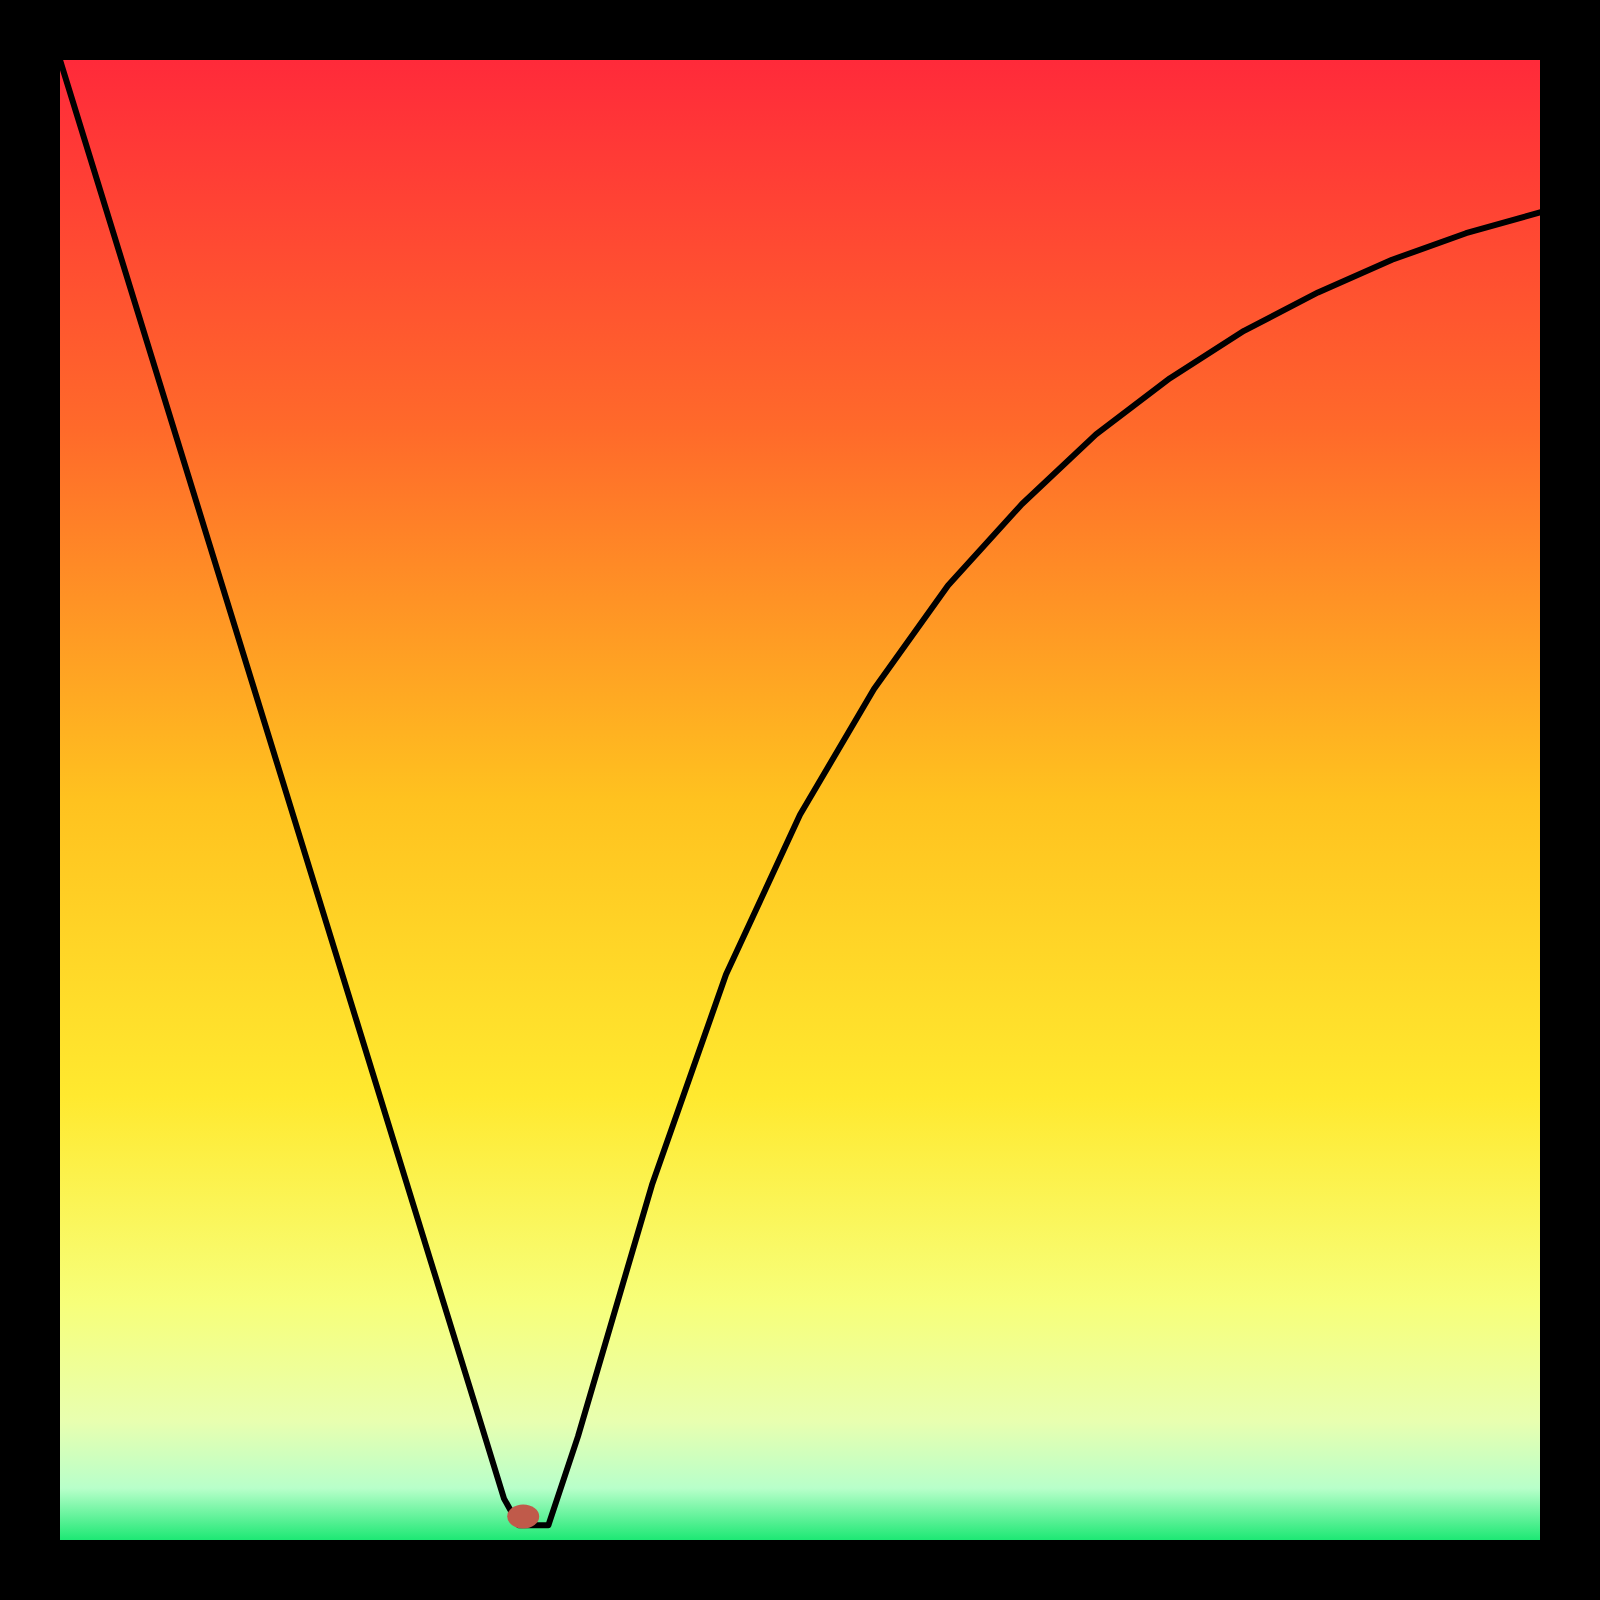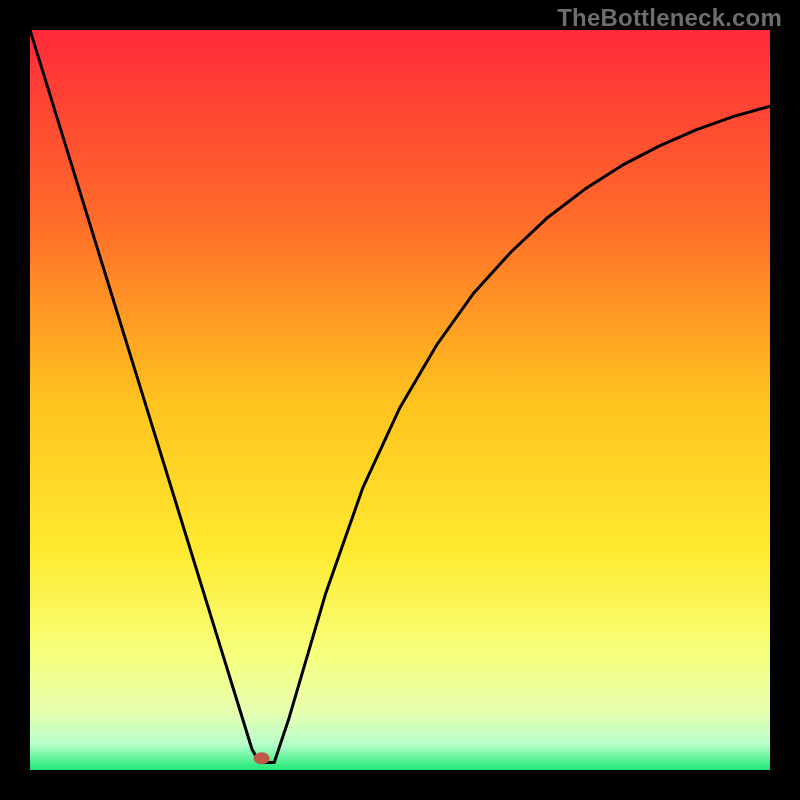--- a/index.html
+++ b/index.html
@@ -34,21 +34,20 @@
     height: 740px;
   }
   svg {
     display: block;
   }
 </style>
 </head>
 <body>
 
 <div class="frame">
-  <div class="watermark">TheBottleneck.com</div>
 
   <div class="plot-wrap">
     <svg id="chart-svg" width="740" height="740" viewBox="0 0 740 740">
       <defs>
         <linearGradient id="bg-grad" x1="0" y1="0" x2="0" y2="1">
             <stop offset="0%" stop-color="#ff2a3a"></stop>
             <stop offset="25%" stop-color="#ff6a2a"></stop>
             <stop offset="50%" stop-color="#ffc21f"></stop>
             <stop offset="70%" stop-color="#ffe92f"></stop>
             <stop offset="84%" stop-color="#f7ff7a"></stop>

